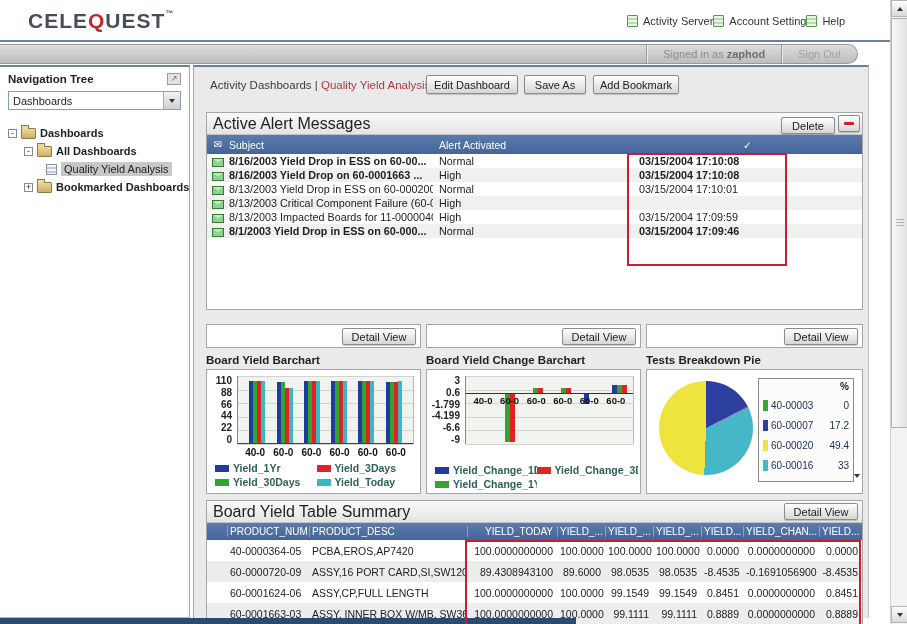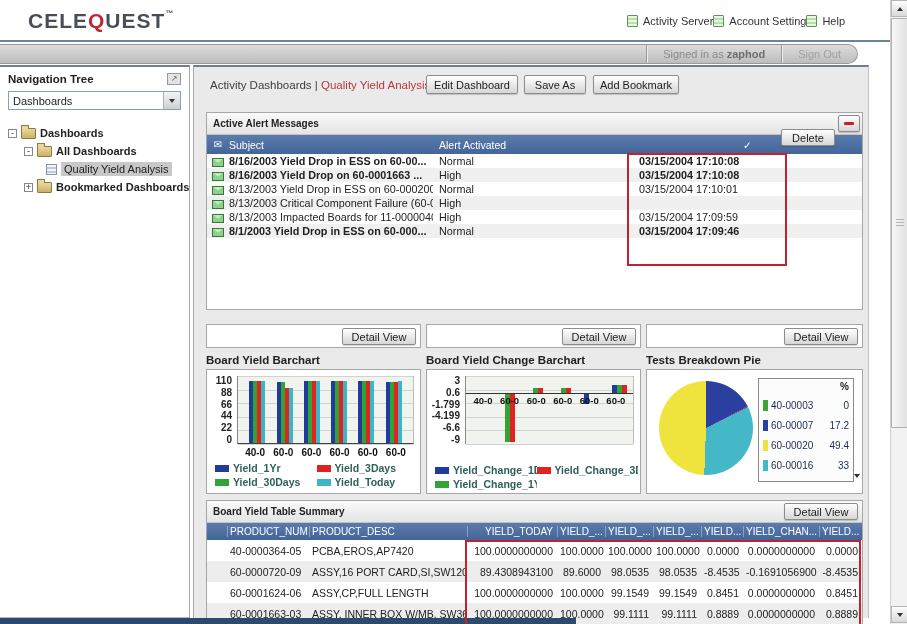--- a/index.html
+++ b/index.html
@@ -52,21 +52,21 @@
   .main{position:absolute;left:193px;top:65px;width:676px;height:553px;background:#eaeaea;
         border-top:2px solid #6d7f93;border-left:1px solid #a8a8a8;border-right:1px solid #c2c2c2}
   .breadcrumb{position:absolute;left:16px;top:12px;font-size:11.5px;color:#3c3c3c}
   .breadcrumb .cur{color:#b5393c}
   .btn{background:linear-gradient(#ffffff,#d6d6d6);border:1px solid #8c8c8c;border-radius:2px;font-size:11px;
        color:#222;display:flex;align-items:center;justify-content:center;box-shadow:0 1px 1px rgba(0,0,0,.18);cursor:pointer}
 
   .panel{position:absolute;background:#fff;border:1px solid #a6a6a6}
   .panel-titlebar{height:22px;background:linear-gradient(#fafafa,#e4e4e4);border-bottom:1px solid #c2c2c2;
                   display:flex;align-items:center;position:relative}
-  .panel-title{font-weight:bold;font-size:10px;padding-left:6px}
+  .panel-title{font-weight:normal;font-size:16px;padding-left:6px}
   .minus-btn{position:absolute;right:2px;top:2px;width:22px;height:17px;display:flex;align-items:center;justify-content:center}
   .minus-glyph{width:10px;height:3px;background:#c4202e;border-radius:1px}
 
   .thead{display:flex;background:linear-gradient(#5b7bab,#44659a);color:#fff;height:19px;align-items:center;font-size:10.5px}
   .c-icon{width:22px;text-align:center;flex:none}
   .c-sub{width:204px;flex:none;overflow:hidden;white-space:nowrap}
   .c-imp{width:200px;flex:none;padding-left:6px;overflow:hidden;white-space:nowrap}
   .c-act{width:200px;flex:none;padding-left:6px;overflow:hidden;white-space:nowrap}
   .c-chk{flex:1;text-align:center}
   .alert-row{display:flex;height:14px;align-items:center;font-size:10.8px}
@@ -195,21 +195,21 @@
   <div class="breadcrumb"><span>Activity Dashboards</span>
     <span>|</span>
     <span class="cur">Quality Yield Analysis</span></div>
   <div class="btn abs" style="left:232px;top:8px;width:92px;height:19px">Edit Dashboard</div>
   <div class="btn abs" style="left:330px;top:8px;width:62px;height:19px">Save As</div>
   <div class="btn abs" style="left:399px;top:8px;width:86px;height:19px">Add Bookmark</div>
 
   <div class="panel" style="left:12px;top:45px;width:657px;height:198px">
     <div class="panel-titlebar">
       <span class="panel-title">Active Alert Messages</span>
-      <div class="btn abs" style="right:27px;top:16px;width:54px;height:17px">Delete</div>
+      <div class="btn abs" style="right:27px;top:4px;width:54px;height:17px">Delete</div>
       <div class="btn minus-btn">
           <span class="minus-glyph"></span>
         </div>
     </div>
     <div class="thead">
       <span class="c-icon env-glyph">✉</span>
       <span class="c-sub">Subject</span>
       <span class="c-act">Alert Activated</span>
       <span class="c-chk">✓</span>
     </div>

